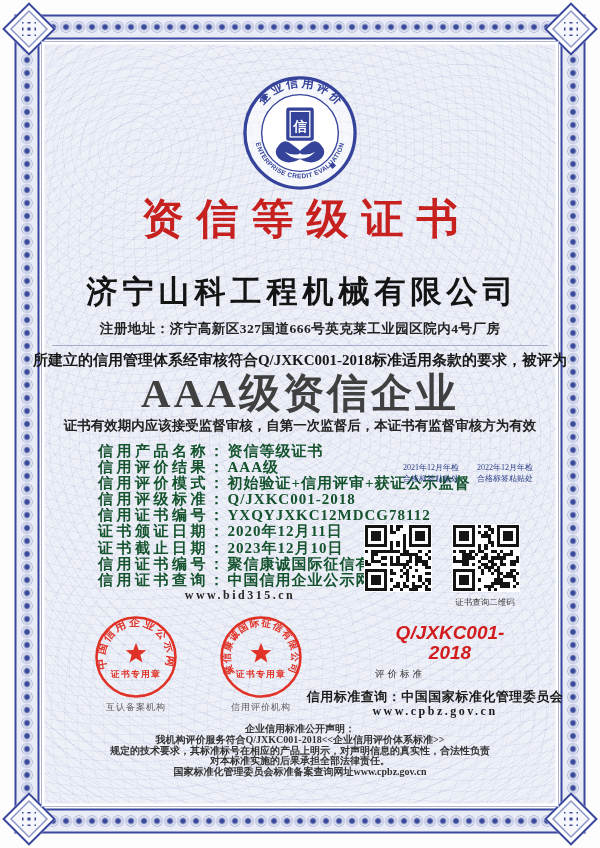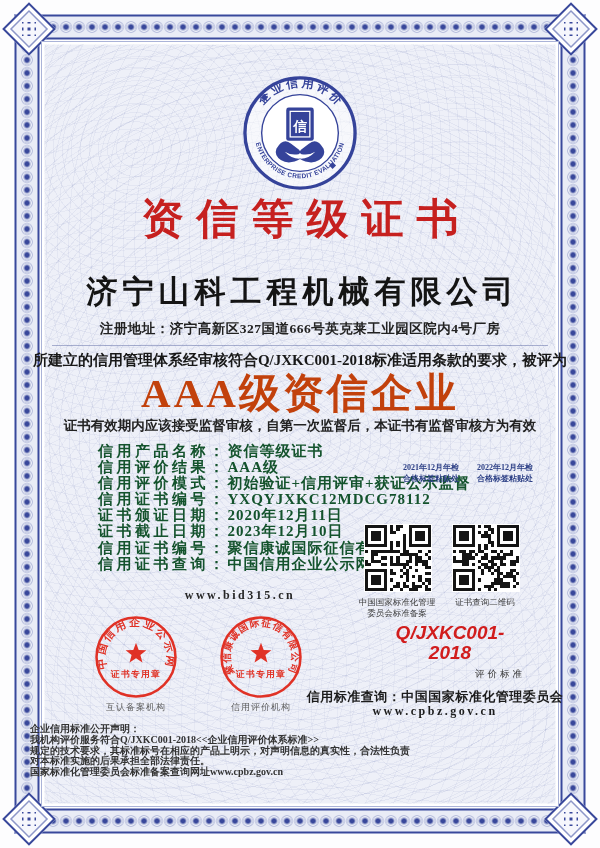--- a/index.html
+++ b/index.html
@@ -35,55 +35,55 @@
   
   .abs{position:absolute;}
   .ctr{left:0;width:600px;text-align:center;}
   .emblem{left:241px;top:74px;width:118px;height:118px;}
   .title{top:191px;font-size:42px;font-weight:bold;color:#c6201f;letter-spacing:13px;text-indent:13px;}
   .orgcode{top:254px;font-size:12.5px;font-weight:bold;color:#6d5048;letter-spacing:1px;}
   .company{top:271px;font-size:31px;font-weight:bold;color:#141414;letter-spacing:5px;text-indent:5px;font-family:Liberation Serif, serif;}
   .address{top:320px;font-size:13.5px;font-weight:bold;color:#222;letter-spacing:.5px;}
   .divider{top:345px;left:52px;width:496px;border-top:1px solid rgba(95,108,165,.5);height:0;}
   .statement{top:351px;font-size:15px;font-weight:bold;color:#181818;}
-  .rating{top:366px;font-size:41px;font-weight:bold;color:#c2410c;letter-spacing:3px;}
+  .rating{top:366px;font-size:41px;font-weight:bold;color:#404040;letter-spacing:3px;}
   .validity{top:417px;font-size:13.5px;font-weight:bold;color:#222;}
 
   .details{top:443px;left:98px;width:380px;font-size:15px;font-weight:bold;color:#14532d;}
   .details .row{height:16.1px;line-height:16.1px;white-space:nowrap;}
   .details .lbl{letter-spacing:3.5px;}
   .details .val{letter-spacing:1px;}
   .website{top:588px;left:150px;width:180px;text-align:center;font-size:12px;font-weight:bold;
     letter-spacing:2.5px;color:#262626;}
 
-  .annual{top:463px;width:64px;text-align:center;font-size:8px;line-height:10.5px;color:#2c3f85;font-weight:bold;}
+  .annual{top:463px;width:64px;text-align:center;font-size:8px;line-height:10.5px;color:#2c3f85;font-weight:normal;}
   .annual-1{left:399px;} .annual-2{left:473px;}
 
   .qr{width:66px;height:66px;top:524px;background:#fff;padding:1px;}
   .qr svg{width:100%;height:100%;display:block;}
   .qr-1{left:364px;} .qr-2{left:452px;}
   .qr-cap{top:597px;text-align:center;font-size:8.5px;line-height:10.5px;color:#3a3a3a;}
   .qr-cap-1{left:342px;width:110px;} .qr-cap-2{left:444px;width:82px;}
 
   .stdref{top:623px;left:375px;width:150px;text-align:center;color:#d11d1d;
     font-family:"Liberation Sans","DejaVu Sans",sans-serif;font-weight:bold;font-style:italic;
     font-size:19px;line-height:20px;}
-  .stdcap{top:668px;left:375px;width:150px;text-align:right;font-size:9.5px;color:#333;letter-spacing:3px;}
+  .stdcap{top:668px;left:375px;width:150px;text-align:left;font-size:9.5px;color:#333;letter-spacing:3px;}
 
   .seal{width:84px;height:84px;top:615px;opacity:.93;}
   .seal svg{width:100%;height:100%;display:block;}
   .seal-1{left:94px;} .seal-2{left:219px;}
   .seal-cap{top:701px;width:84px;text-align:center;font-size:9px;color:#5c5c5c;letter-spacing:1px;}
   .seal-cap-1{left:94px;} .seal-cap-2{left:219px;}
 
   .stdquery{top:689px;left:290px;width:290px;text-align:center;color:#1c1c1c;}
   .stdquery .l1{font-size:13px;font-weight:bold;letter-spacing:.5px;line-height:15px;}
   .stdquery .l2{font-size:12px;font-weight:bold;letter-spacing:2.5px;line-height:14px;}
 
-  .declaration{top:724px;left:30px;width:540px;text-align:left;font-size:10px;
+  .declaration{top:724px;left:30px;width:540px;text-align:center;font-size:10px;
     line-height:10.8px;font-weight:bold;color:#333;}
 </style>
 </head>
 <body>
 
 <div class="page">
 
   <div class="strip strip-top"></div>
   <div class="strip strip-bottom"></div>
   <div class="strip strip-left"></div>
@@ -131,20 +131,21 @@
   <div class="abs ctr address">注册地址：济宁高新区327国道666号英克莱工业园区院内4号厂房</div>
   <div class="abs divider"></div>
   <div class="abs ctr statement">所建立的信用管理体系经审核符合Q/JXKC001-2018标准适用条款的要求，被评为</div>
   <div class="abs ctr rating">AAA级资信企业</div>
   <div class="abs ctr validity">证书有效期内应该接受监督审核，自第一次监督后，本证书有监督审核方为有效</div>
 
   <div class="abs details">
     <div class="row"><span class="lbl">信用产品名称：</span><span class="val">资信等级证书</span></div>
     <div class="row"><span class="lbl">信用评价结果：</span><span class="val">AAA级</span></div>
     <div class="row"><span class="lbl">信用评价模式：</span><span class="val">初始验证+信用评审+获证公示监督</span></div>
+    <div class="row"><span class="lbl">信用评级标准：</span><span class="val">Q/JXKC001-2018</span></div>
     <div class="row"><span class="lbl">信用证书编号：</span><span class="val">YXQYJXKC12MDCG78112</span></div>
     <div class="row"><span class="lbl">证书颁证日期：</span><span class="val">2020年12月11日</span></div>
     <div class="row"><span class="lbl">证书截止日期：</span><span class="val">2023年12月10日</span></div>
     <div class="row"><span class="lbl">信用证书编号：</span><span class="val">聚信康诚国际征信有限公司</span></div>
     <div class="row"><span class="lbl">信用证书查询：</span><span class="val">中国信用企业公示网</span></div>
   </div>
   <div class="abs website">www.bid315.cn</div>
 
   <div class="abs annual annual-1">
     <div>2021年12月年检</div>
@@ -591,24 +592,20 @@
         <rect x="2" y="20" width="1" height="1" fill="#141414"></rect>
         <rect x="3" y="20" width="1" height="1" fill="#141414"></rect>
         <rect x="4" y="20" width="1" height="1" fill="#141414"></rect>
         <rect x="5" y="20" width="1" height="1" fill="#141414"></rect>
         <rect x="6" y="20" width="1" height="1" fill="#141414"></rect>
         <rect x="8" y="20" width="1" height="1" fill="#141414"></rect>
         <rect x="11" y="20" width="1" height="1" fill="#141414"></rect>
         <rect x="13" y="20" width="1" height="1" fill="#141414"></rect>
       </svg>
     </div>
-  <div class="abs qr-cap qr-cap-1">
-    <div>中国国家标准化管理</div>
-    <div>委员会标准备案</div>
-  </div>
   <div class="abs qr-cap qr-cap-2">
     <div>证书查询二维码</div>
   </div>
 
   <div class="abs stdref">
     <div>Q/JXKC001-</div>
     <div>2018</div>
   </div>
   <div class="abs stdcap">评价标准</div>
 

